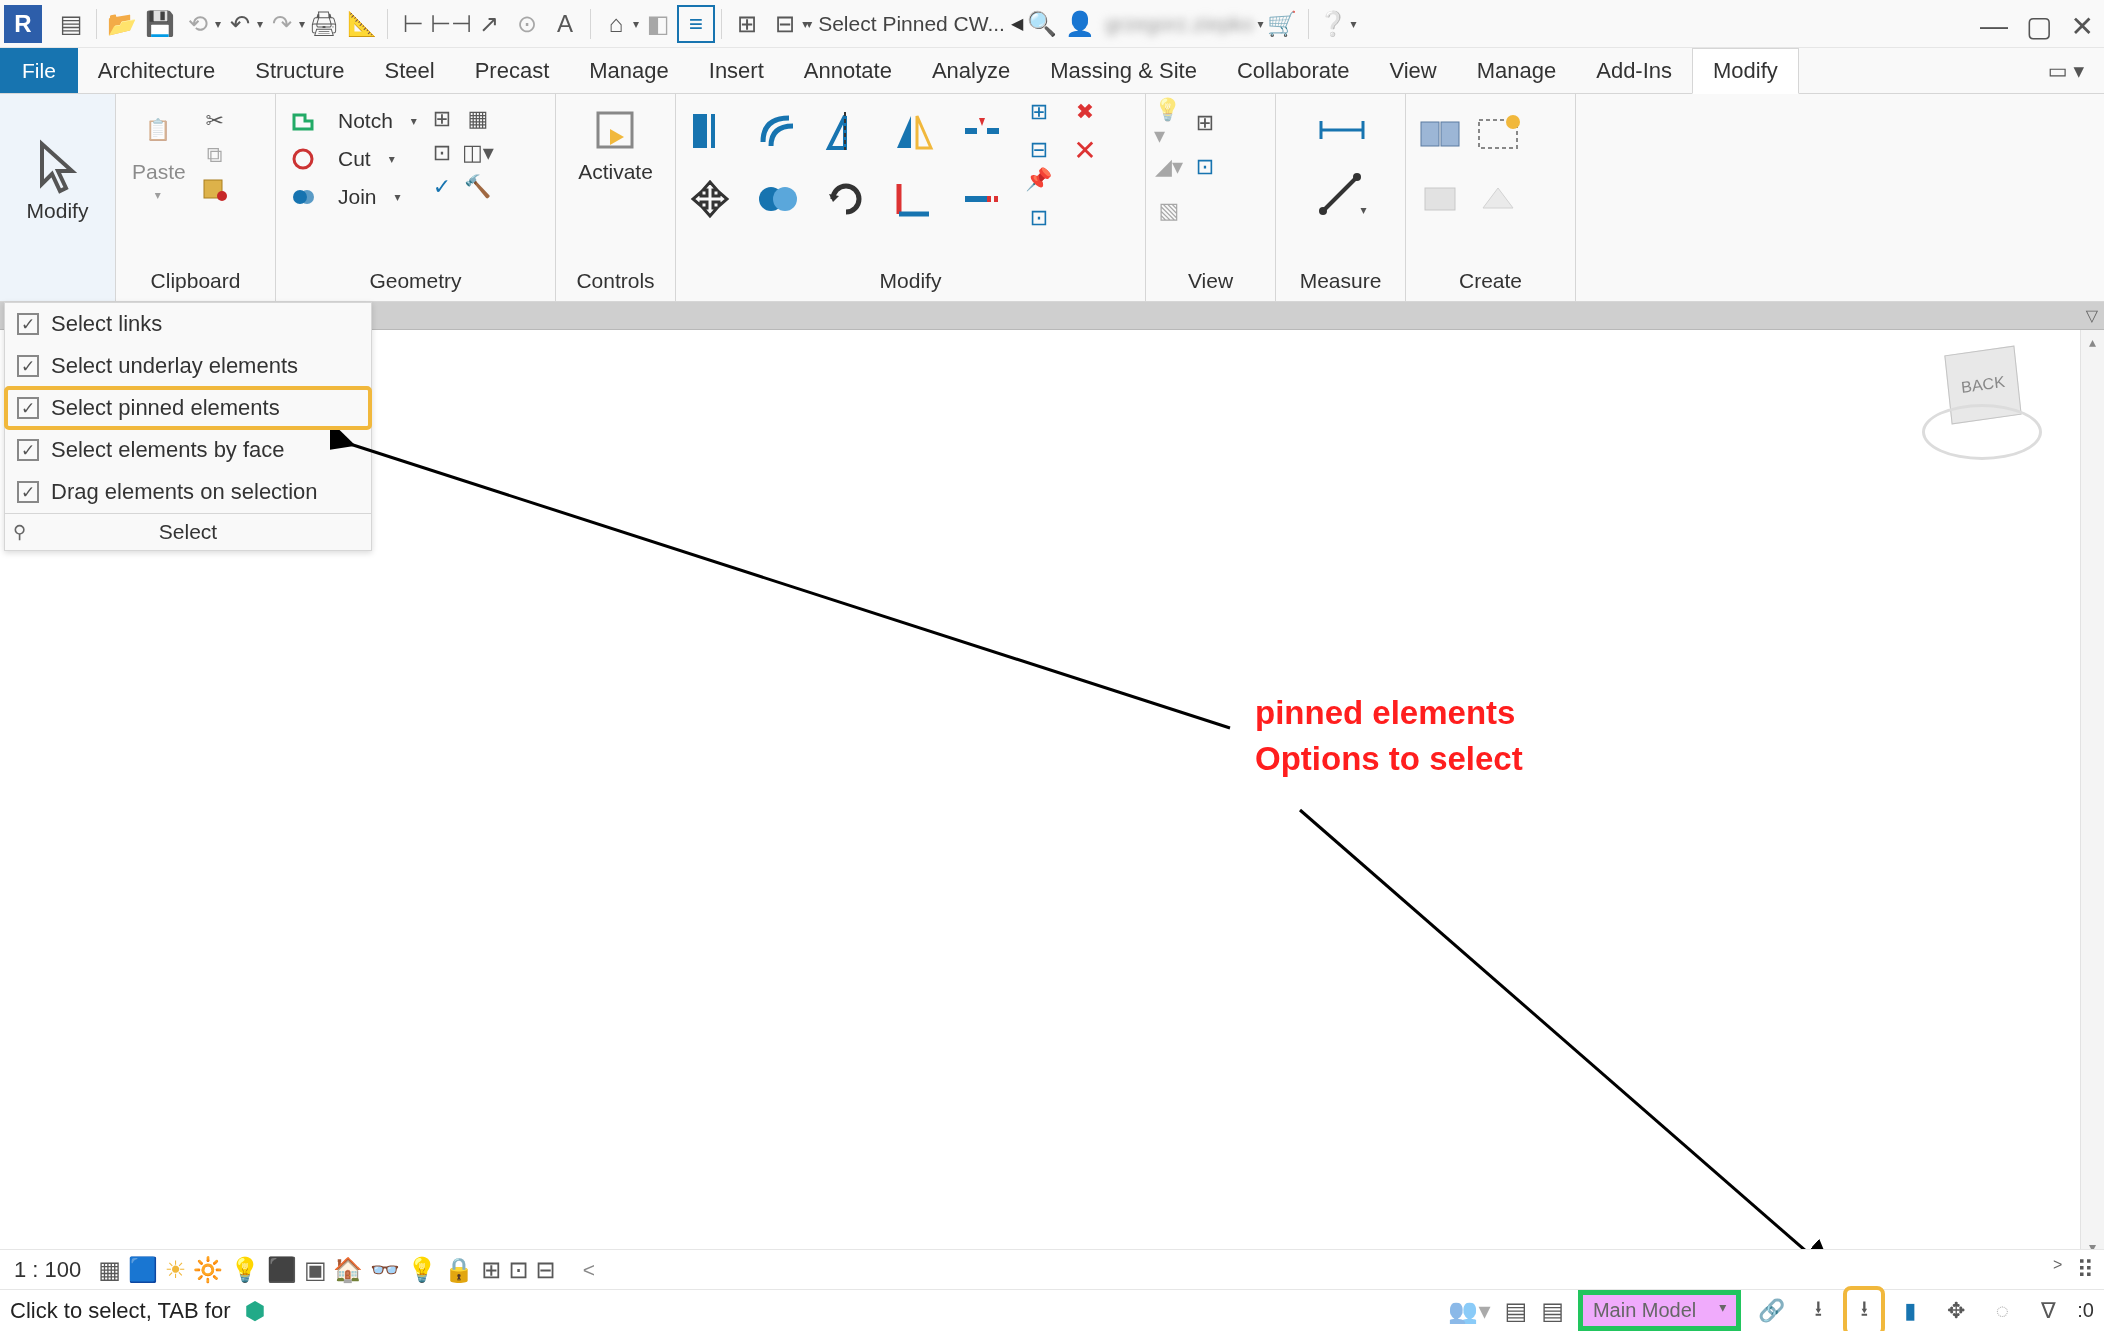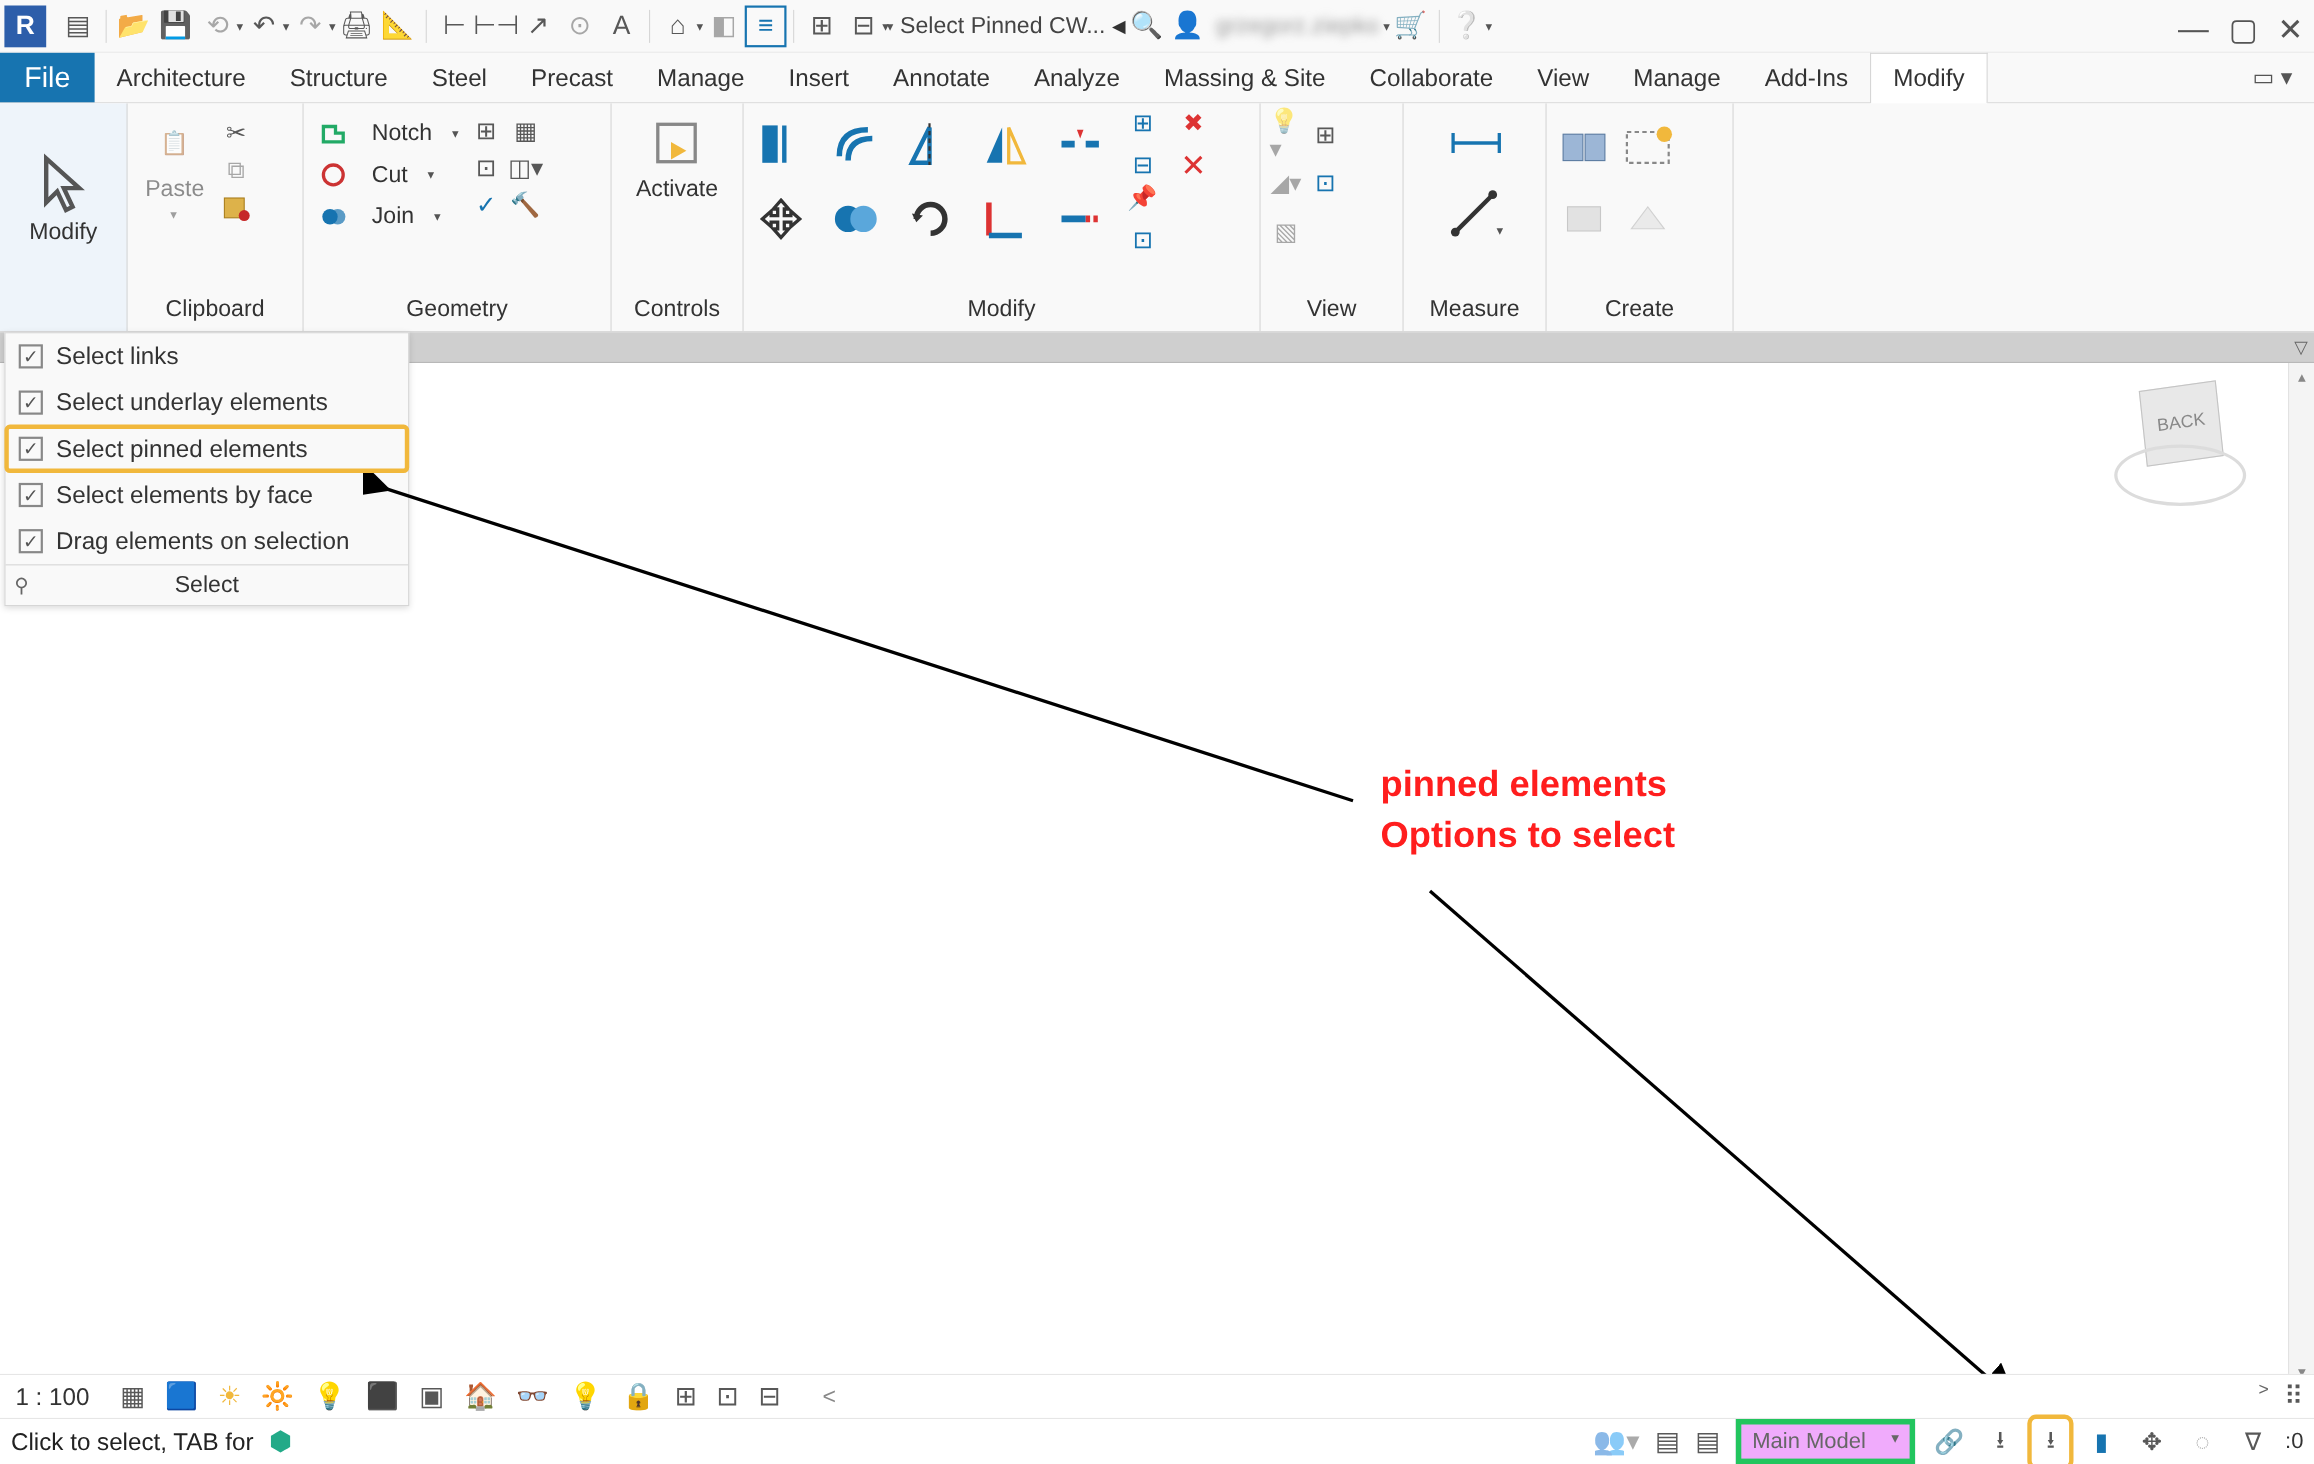--- a/index.html
+++ b/index.html
@@ -9,21 +9,21 @@
   
   .qat { display: flex; align-items: center; height: 48px; background: #f9f9f9; border-bottom: 1px solid #e6e6e6; padding: 0 4px; }
   .qat .logo { width: 38px; height: 38px; background: #2D5EAA; color: #fff; font-weight: bold; display: flex; align-items: center; justify-content: center; font-size: 24px; margin-right: 10px; }
   .qat-btn { width: 34px; height: 34px; display: flex; align-items: center; justify-content: center; color: #585858; margin: 0 2px; font-size: 24px; }
   .qat-sep { width: 1px; height: 30px; background: #d6d6d6; margin: 0 6px; }
   .qat-dd { font-size: 12px; color: #555; margin-left: -2px; }
   .qat-text { color: #444; font-size: 21px; margin: 0 6px; white-space: nowrap; }
 
   
   .tabs { display: flex; align-items: stretch; height: 46px; background: #f9f9f9; border-bottom: 1px solid #d6d6d6; }
-  .file-tab { background: #1774B0; color: #fff; padding: 0 22px; display: flex; align-items: center; font-size: 26px; }
+  .file-tab { background: #1774B0; color: #fff; padding: 0 22px; display: flex; align-items: center; font-size: 21px; }
   .tab { padding: 0 20px; display: flex; align-items: center; font-size: 22px; color: #333; }
   .tab.active { background: #fff; border: 1px solid #d6d6d6; border-bottom-color: #fff; margin-bottom: -1px; }
   .box-dd { margin-left: auto; padding: 0 20px; display: flex; align-items: center; color: #555; }
 
   
   .ribbon { display: flex; height: 208px; background: #f9f9f9; border-bottom: 1px solid #d6d6d6; }
   .panel { border-right: 1px solid #d6d6d6; display: flex; flex-direction: column; align-items: stretch; }
   .panel-body { flex: 1; display: flex; align-items: flex-start; padding: 6px 8px 0 8px; gap: 6px; }
   .panel-title { text-align: center; font-size: 21px; color: #333; padding: 4px 0 8px 0; }
   .big-btn { display: flex; flex-direction: column; align-items: center; justify-content: flex-start; padding: 4px 8px; gap: 4px; }
@@ -45,21 +45,21 @@
 
   
   .select-dd { position:absolute; left:4px; top:302px; width:368px; background:#f9f9f9; border:1px solid #d6d6d6; box-shadow:0 2px 6px rgba(0,0,0,.15);}
   .sel-item { display:flex; align-items:center; gap:12px; padding:8px 12px; font-size:22px; }
   .sel-item.highlight { outline:4px solid #f1b83c; outline-offset:-3px; border-radius:4px;}
   .sel-check { width:22px; height:22px; border:2px solid #888; display:flex; align-items:center; justify-content:center; font-size:17px; color:#555; }
   .sel-footer { display:flex; align-items:center; justify-content:center; gap:12px; padding:6px 8px; border-top:1px solid #d6d6d6; }
   .pin-icon { font-size:18px; color:#666; position:absolute; left:8px;}
 
   
-  .view-bar { position:absolute; left:0; right:0; bottom:42px; height:40px; background:#fff; border-top:1px solid #e6e6e6; display:flex; align-items:center; padding:0 14px; gap:18px; }
+  .view-bar { position:absolute; left:0; right:0; bottom:42px; height:40px; background:#fff; border-top:1px solid #e6e6e6; display:flex; align-items:center; padding:0 14px; gap:7px; }
   .vb-icon { font-size:24px; color:#585858; }
   .scale { font-size:22px; margin-right:10px; }
   .chev { font-size:16px; color:#666; margin-left:auto; }
   .vb-right { position:absolute; right:10px; display:flex; gap:14px; }
 
   
   .status-bar { position:absolute; left:0; right:0; bottom:0; height:42px; background:#fff; border-top:1px solid #e6e6e6; display:flex; align-items:center; padding:0 10px; gap:14px; }
   .status-text { font-size:22px; color:#222; }
   .ws-combo { border:5px solid #22c55e; background:#f0abfc; padding:4px 40px 4px 10px; font-size:20px; color:#666; position:relative;}
   .ws-combo:after { content:"▾"; position:absolute; right:10px; top:4px; font-size:14px; color:#666;}

